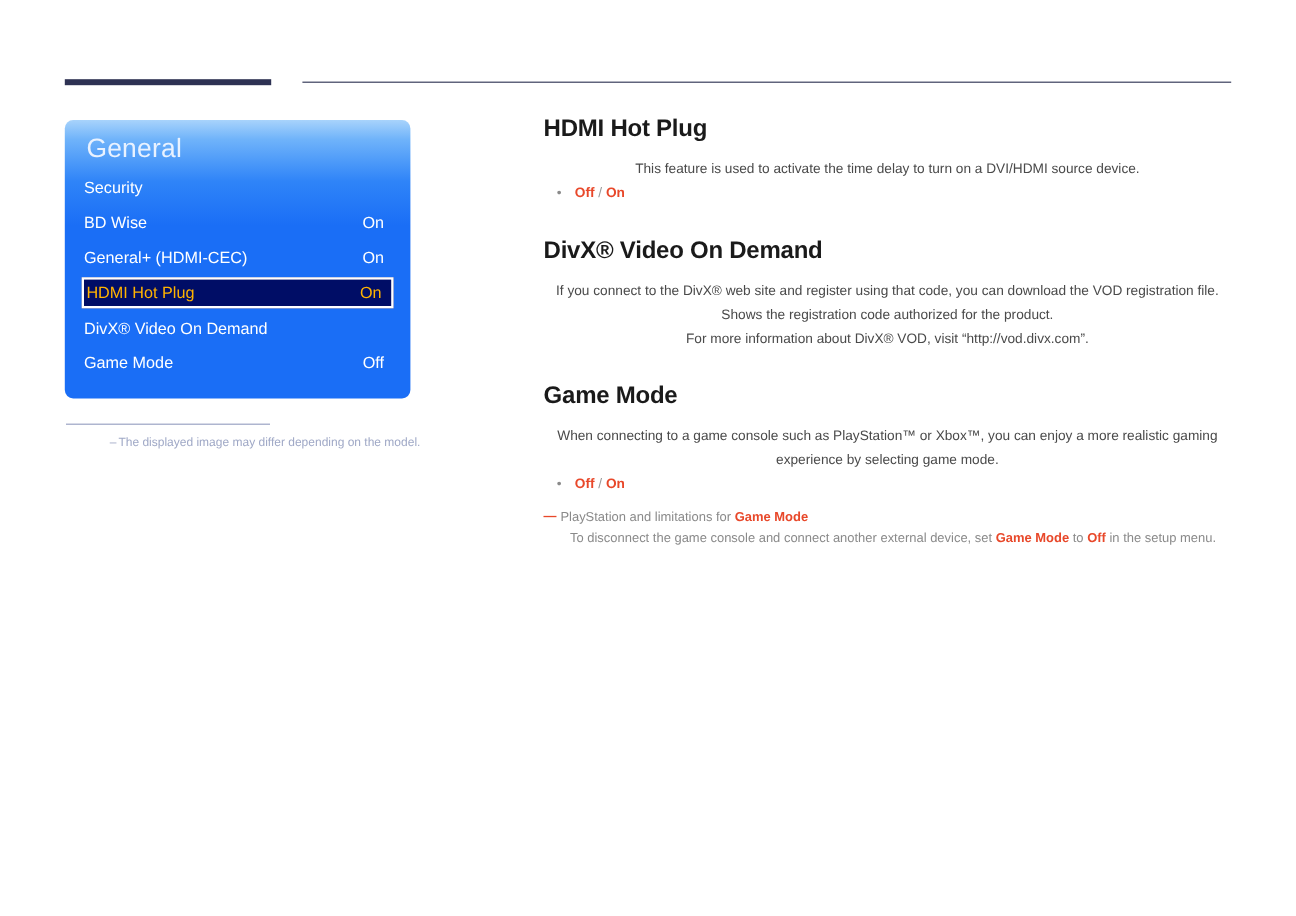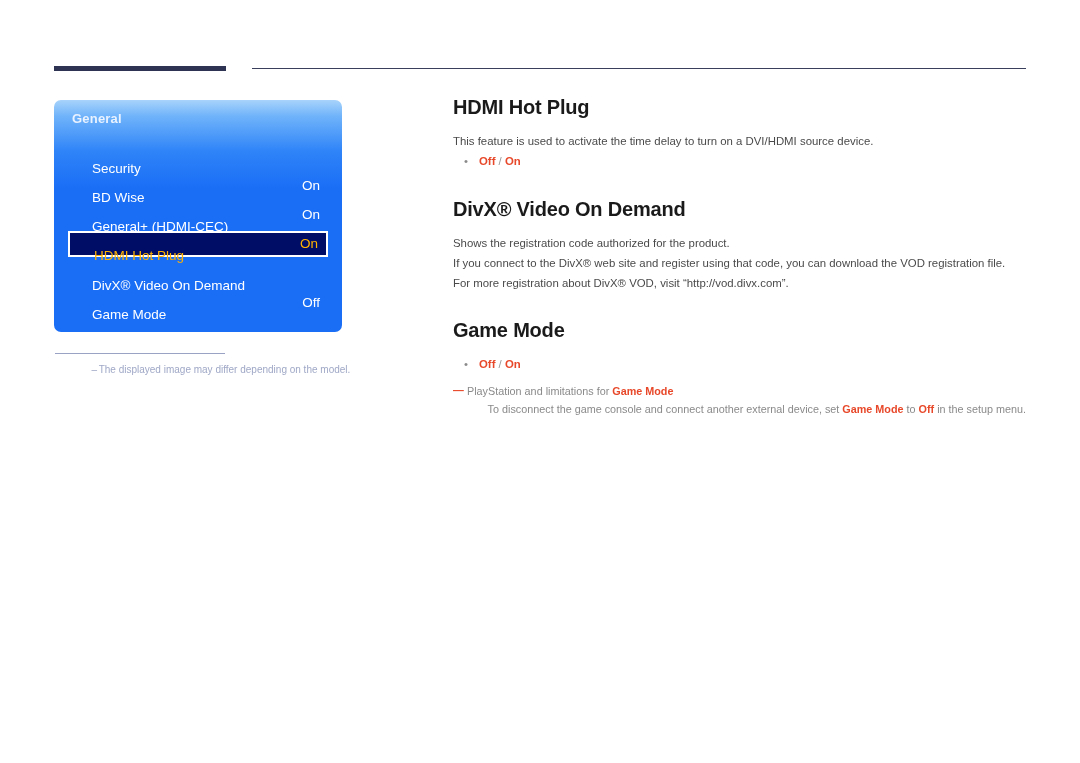--- a/index.html
+++ b/index.html
@@ -46,41 +46,39 @@
         #6fb3fa 7%,
         #2f84f8 22%,
         #1a6ef6 38%,
         #1a6ef6 100%);
     overflow: hidden;
   }
   .osd-title {
     position: absolute;
     left: 18px;
     top: 11px;
-    font-size: 13px;
+    font-size: 22px;
     color: #e9f2ff;
     letter-spacing: .2px;
-    font-weight: bold;
   }
   .osd-row {
     position: absolute;
     left: 14px;
     width: 260px;
     height: 24px;
     line-height: 24px;
     font-size: 13.5px;
     color: #ffffff;
     box-sizing: border-box;
   }
   .osd-row .lbl {
     position: absolute;
-    left: 24px;
+    left: 2px;
     top: 0;
     white-space: nowrap;
-    margin-top: 12px;
   }
   .osd-row .val {
     position: absolute;
     right: 8px;
     top: 0;
     white-space: nowrap;
   }
   .osd-row.selected {
     background: #000d66;
     border: 2px solid #ffffff;
@@ -130,20 +128,21 @@
     font-weight: bold;
     color: #1a1a1a;
     letter-spacing: -.2px;
     line-height: 1.1;
   }
   p.body-text {
     margin: 0;
     font-size: 11.4px;
     color: #4a4a4a;
     line-height: 1.75;
+    text-align: center;
   }
   .bullet-line {
     margin: 0;
     padding-left: 26px;
     position: relative;
     font-size: 11.4px;
     line-height: 1.75;
     color: #8a8a8a;
   }
   .bullet-line .dot {
@@ -181,21 +180,20 @@
     left: 0;
     top: -1px;
     color: #e8482a;
     font-weight: bold;
   }
   #precaution-body {
     padding-left: 22px;
     font-size: 10.8px;
     color: #8a8a8a;
     line-height: 1.7;
-    text-align: right;
   }
   .red-bold { color: #e8482a; font-weight: bold; }
 </style>
 </head>
 <body>
 
 <div id="top-rule-thick"></div>
 <div id="top-rule-thin"></div>
 
 <div id="osd-panel">
@@ -243,28 +241,29 @@
   <div class="gap-a"></div>
   <p class="body-text">This feature is used to activate the time delay to turn on a DVI/HDMI source device.</p>
   <div class="bullet-line">
     <span class="dot">•</span><span class="opt">Off</span><span class="slash"> / </span><span class="opt">On</span>
   </div>
 
   <div class="gap-b"></div>
 
   <h2 class="section-heading">DivX® Video On Demand</h2>
   <div class="gap-c"></div>
+  <p class="body-text">If you connect to the DivX® web site and register using that code, you can download the VOD registration file.</p>
   <p class="body-text">Shows the registration code authorized for the product.</p>
-  <p class="body-text">If you connect to the DivX® web site and register using that code, you can download the VOD registration file.</p>
-  <p class="body-text">For more registration about DivX® VOD, visit “http://vod.divx.com”.</p>
+  <p class="body-text">For more information about DivX® VOD, visit “http://vod.divx.com”.</p>
 
   <div class="gap-d"></div>
 
   <h2 class="section-heading">Game Mode</h2>
   <div class="gap-e"></div>
+  <p class="body-text">When connecting to a game console such as PlayStation™ or Xbox™, you can enjoy a more realistic gaming experience by selecting game mode.</p>
   <div class="bullet-line">
     <span class="dot">•</span><span class="opt">Off</span><span class="slash"> / </span><span class="opt">On</span>
   </div>
 
   <div id="precautions">
     <div id="precaution-head">
       <span class="emdash">—</span><span>PlayStation and limitations for </span><span class="red-bold">Game Mode</span>
     </div>
     <div id="precaution-body">
       <span>To disconnect the game console and connect another external device, set </span><span class="red-bold">Game Mode</span><span> to </span><span class="red-bold">Off</span><span> in the setup menu.</span>

